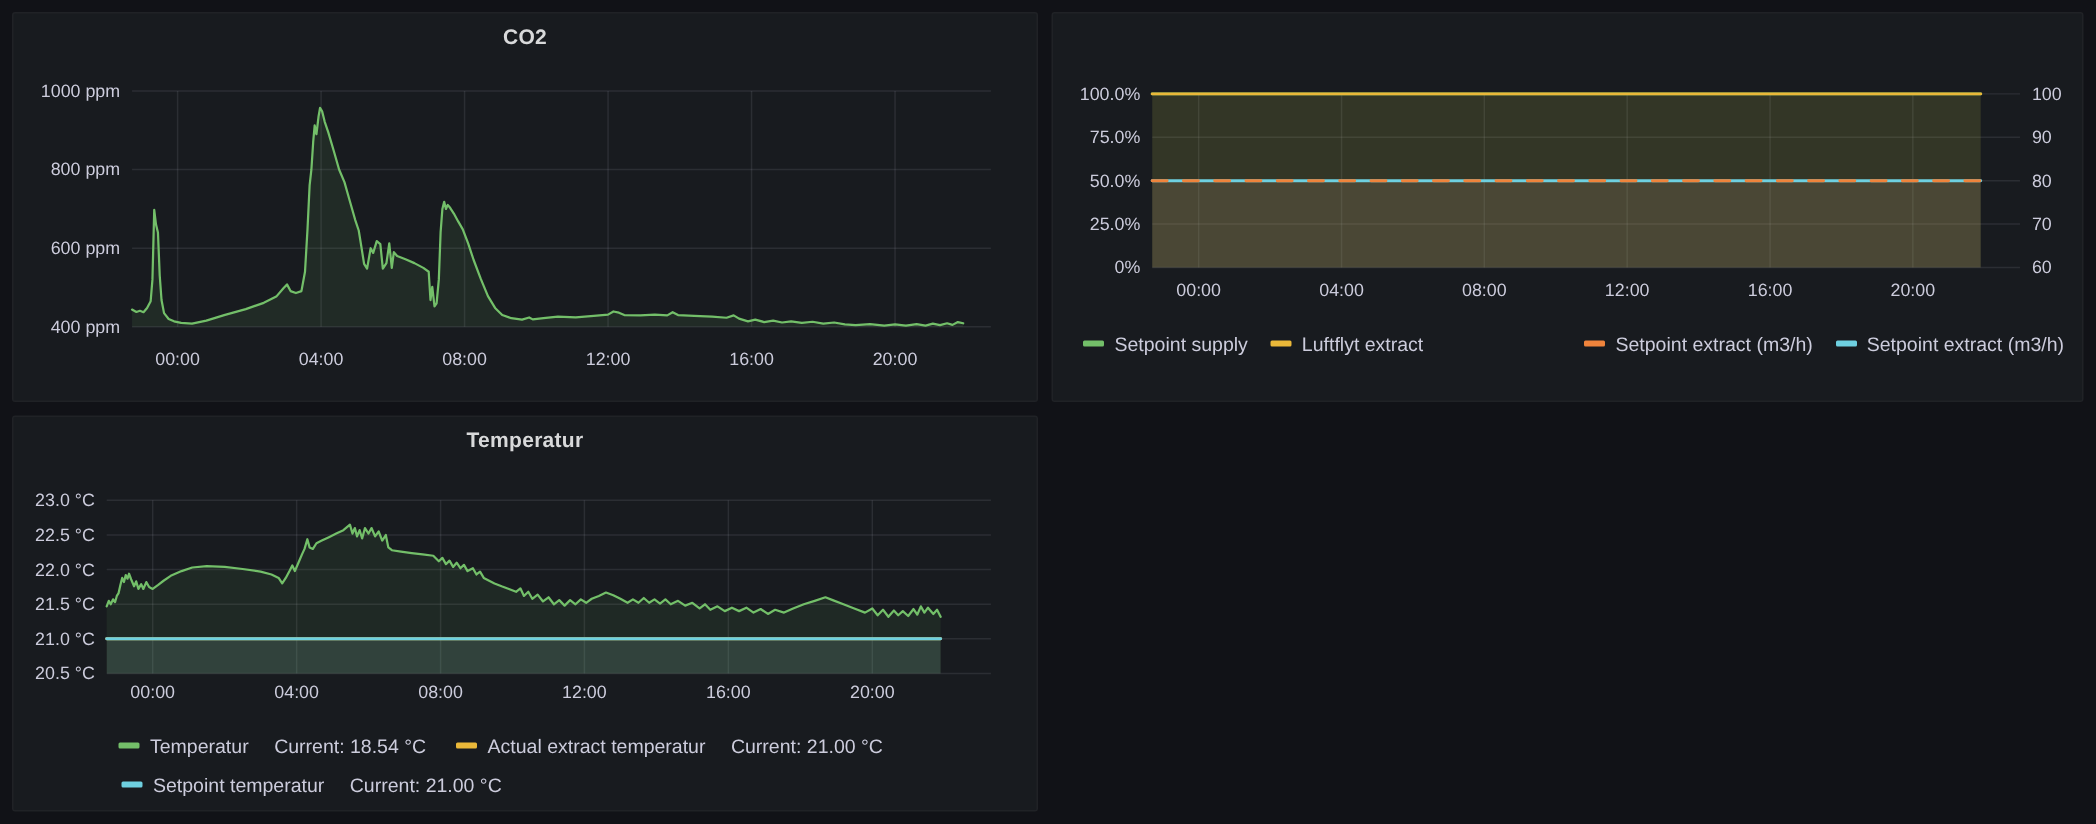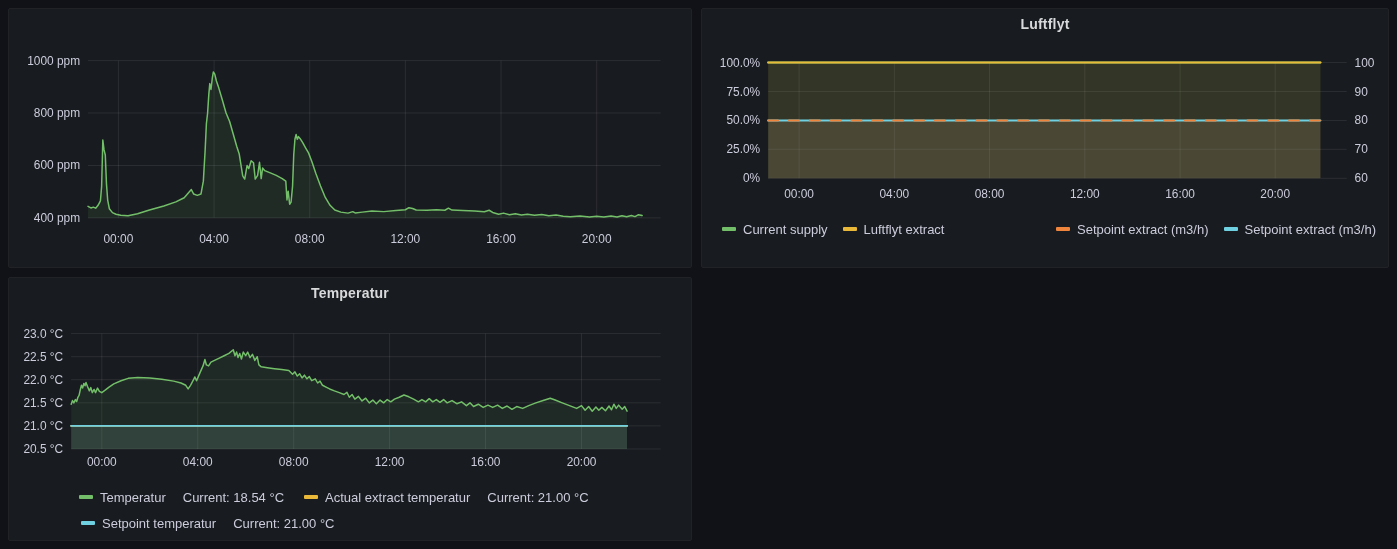--- a/index.html
+++ b/index.html
@@ -33,20 +33,21 @@
   .legend-temp-row2{top:233px;left:72px;height:24px;}
   .li{display:flex;align-items:center;gap:7px;cursor:pointer;white-space:nowrap;}
   .li.push{margin-left:auto;}
   .swatch{width:14px;height:4px;border-radius:1px;display:inline-block;flex:none;}
   .lcurrent{margin-left:10px;}
 </style>
 </head>
 <body>
 
 <section class="panel panel-co2">
+  <h2 class="panel-title">CO2</h2>
   <svg class="chart" viewBox="0 0 684 260">
       <line x1="108.6" x2="108.6" y1="52" y2="210.5" class="grid"></line>
       <text x="108.6" y="236" text-anchor="middle">00:00</text>
       <line x1="205.0" x2="205.0" y1="52" y2="210.5" class="grid"></line>
       <text x="205.0" y="236" text-anchor="middle">04:00</text>
       <line x1="301.4" x2="301.4" y1="52" y2="210.5" class="grid"></line>
       <text x="301.4" y="236" text-anchor="middle">08:00</text>
       <line x1="397.8" x2="397.8" y1="52" y2="210.5" class="grid"></line>
       <text x="397.8" y="236" text-anchor="middle">12:00</text>
       <line x1="494.2" x2="494.2" y1="52" y2="210.5" class="grid"></line>
@@ -60,21 +61,20 @@
       <line x1="78" x2="655" y1="157.7" y2="157.7" class="grid"></line>
       <text x="70" y="161.7" text-anchor="end">600 ppm</text>
       <line x1="78" x2="655" y1="210.5" y2="210.5" class="grid"></line>
       <text x="70" y="214.5" text-anchor="end">400 ppm</text>
       <path d="M78.0,198.9 L80.9,200.5 L83.3,199.7 L85.7,200.7 L88.1,197.8 L90.5,193.3 L91.7,178.8 L92.9,132.0 L94.1,141.8 L95.4,147.1 L96.6,176.2 L97.8,192.5 L99.5,201.3 L102.6,205.2 L106.2,206.8 L111.0,207.9 L118.3,208.4 L127.9,206.3 L139.9,202.6 L154.4,198.6 L166.5,194.4 L174.9,190.2 L179.7,184.6 L182.1,182.0 L184.5,186.5 L188.1,187.8 L191.8,186.5 L194.2,173.5 L195.9,144.5 L197.3,115.4 L198.5,104.8 L199.7,86.3 L200.7,75.2 L201.9,81.1 L203.3,69.2 L204.3,63.4 L205.7,65.7 L207.4,72.6 L209.8,79.7 L213.5,92.2 L217.1,104.8 L220.7,113.3 L224.3,126.0 L227.9,138.6 L230.3,145.8 L232.0,156.3 L233.9,168.2 L235.9,171.4 L238.3,157.7 L240.0,160.8 L242.4,152.9 L244.8,155.0 L246.5,171.4 L248.9,167.7 L250.8,154.5 L252.5,170.9 L253.9,160.3 L256.1,162.9 L261.7,165.1 L267.7,167.7 L273.7,170.9 L277.3,173.5 L278.5,192.5 L279.7,183.6 L281.2,196.8 L282.6,194.7 L284.1,178.8 L285.3,147.1 L286.5,131.3 L287.7,126.5 L288.9,131.3 L290.1,128.6 L291.8,130.7 L294.2,134.4 L297.1,139.7 L300.2,145.0 L303.8,154.5 L307.5,165.6 L312.3,178.3 L317.1,189.9 L321.9,197.8 L326.7,202.6 L332.8,204.7 L340.0,205.7 L344.8,204.2 L347.2,205.5 L354.4,204.7 L364.1,203.6 L376.1,204.2 L388.2,203.1 L397.8,202.3 L401.4,200.2 L405.1,201.0 L408.7,202.6 L419.5,202.8 L429.2,202.3 L437.6,202.8 L441.2,200.7 L444.8,202.6 L455.7,203.1 L467.7,203.6 L477.4,204.4 L482.2,202.8 L485.8,205.0 L491.8,206.8 L496.7,205.7 L502.7,207.3 L508.7,206.3 L514.7,207.6 L520.8,206.8 L528.0,207.9 L535.2,207.1 L542.4,208.4 L549.7,207.6 L556.9,208.9 L564.1,209.4 L573.8,208.7 L583.4,209.7 L590.6,208.9 L597.9,209.7 L605.1,208.7 L611.1,209.7 L616.0,208.4 L620.8,209.4 L625.6,208.1 L629.2,209.2 L632.8,207.3 L636.4,208.1 L636.4,210.5 L78.0,210.5 Z" fill="rgba(115,191,105,0.10)" stroke="none"></path>
       <path d="M78.0,198.9 L80.9,200.5 L83.3,199.7 L85.7,200.7 L88.1,197.8 L90.5,193.3 L91.7,178.8 L92.9,132.0 L94.1,141.8 L95.4,147.1 L96.6,176.2 L97.8,192.5 L99.5,201.3 L102.6,205.2 L106.2,206.8 L111.0,207.9 L118.3,208.4 L127.9,206.3 L139.9,202.6 L154.4,198.6 L166.5,194.4 L174.9,190.2 L179.7,184.6 L182.1,182.0 L184.5,186.5 L188.1,187.8 L191.8,186.5 L194.2,173.5 L195.9,144.5 L197.3,115.4 L198.5,104.8 L199.7,86.3 L200.7,75.2 L201.9,81.1 L203.3,69.2 L204.3,63.4 L205.7,65.7 L207.4,72.6 L209.8,79.7 L213.5,92.2 L217.1,104.8 L220.7,113.3 L224.3,126.0 L227.9,138.6 L230.3,145.8 L232.0,156.3 L233.9,168.2 L235.9,171.4 L238.3,157.7 L240.0,160.8 L242.4,152.9 L244.8,155.0 L246.5,171.4 L248.9,167.7 L250.8,154.5 L252.5,170.9 L253.9,160.3 L256.1,162.9 L261.7,165.1 L267.7,167.7 L273.7,170.9 L277.3,173.5 L278.5,192.5 L279.7,183.6 L281.2,196.8 L282.6,194.7 L284.1,178.8 L285.3,147.1 L286.5,131.3 L287.7,126.5 L288.9,131.3 L290.1,128.6 L291.8,130.7 L294.2,134.4 L297.1,139.7 L300.2,145.0 L303.8,154.5 L307.5,165.6 L312.3,178.3 L317.1,189.9 L321.9,197.8 L326.7,202.6 L332.8,204.7 L340.0,205.7 L344.8,204.2 L347.2,205.5 L354.4,204.7 L364.1,203.6 L376.1,204.2 L388.2,203.1 L397.8,202.3 L401.4,200.2 L405.1,201.0 L408.7,202.6 L419.5,202.8 L429.2,202.3 L437.6,202.8 L441.2,200.7 L444.8,202.6 L455.7,203.1 L467.7,203.6 L477.4,204.4 L482.2,202.8 L485.8,205.0 L491.8,206.8 L496.7,205.7 L502.7,207.3 L508.7,206.3 L514.7,207.6 L520.8,206.8 L528.0,207.9 L535.2,207.1 L542.4,208.4 L549.7,207.6 L556.9,208.9 L564.1,209.4 L573.8,208.7 L583.4,209.7 L590.6,208.9 L597.9,209.7 L605.1,208.7 L611.1,209.7 L616.0,208.4 L620.8,209.4 L625.6,208.1 L629.2,209.2 L632.8,207.3 L636.4,208.1" fill="none" stroke="#73BF69" stroke-width="1.5" stroke-linejoin="round" stroke-linecap="round"></path>
     </svg>
 </section>
 
 <section class="panel panel-luftflyt">
-  <h2 class="panel-title">Luftflyt</h2>
   <svg class="chart" viewBox="0 0 688 260">
       <line x1="96.2" x2="96.2" y1="54" y2="170.6" class="grid"></line>
       <text x="96.2" y="190" text-anchor="middle">00:00</text>
       <line x1="192.2" x2="192.2" y1="54" y2="170.6" class="grid"></line>
       <text x="192.2" y="190" text-anchor="middle">04:00</text>
       <line x1="288.1" x2="288.1" y1="54" y2="170.6" class="grid"></line>
       <text x="288.1" y="190" text-anchor="middle">08:00</text>
       <line x1="384.1" x2="384.1" y1="54" y2="170.6" class="grid"></line>
       <text x="384.1" y="190" text-anchor="middle">12:00</text>
       <line x1="480.1" x2="480.1" y1="54" y2="170.6" class="grid"></line>
@@ -101,21 +101,21 @@
       <path d="M65.0,112.3 L621.6,112.3 L621.6,170.6 L65.0,170.6 Z" fill="rgba(110,208,224,0.08)" stroke="none"></path>
       <path d="M65.0,112.3 L621.6,112.3 L621.6,170.6 L65.0,170.6 Z" fill="rgba(239,132,60,0.10)" stroke="none"></path>
       <path d="M65.0,54.0 L621.6,54.0" fill="none" stroke="#73BF69" stroke-width="2" stroke-linejoin="round" stroke-linecap="round"></path>
       <path d="M65.0,54.0 L621.6,54.0" fill="none" stroke="#EAB839" stroke-width="2" stroke-linejoin="round" stroke-linecap="round"></path>
       <path d="M65.0,112.3 L621.6,112.3" fill="none" stroke="#6ED0E0" stroke-width="2" stroke-linejoin="round" stroke-linecap="round"></path>
       <path d="M65.0,112.3 L621.6,112.3" fill="none" stroke="#EF843C" stroke-width="2" stroke-linejoin="round" stroke-linecap="round" stroke-dasharray="10,11"></path>
     </svg>
   <div class="legend legend-luftflyt">
     <span class="li">
       <i class="swatch" style="background: rgb(115, 191, 105);"></i>
-      <span class="lname">Current supply</span>
+      <span class="lname">Setpoint supply</span>
     </span>
     <span class="li">
       <i class="swatch" style="background: rgb(234, 184, 57);"></i>
       <span class="lname">Luftflyt extract</span>
     </span>
     <span class="li push">
       <i class="swatch" style="background: rgb(239, 132, 60);"></i>
       <span class="lname">Setpoint extract (m3/h)</span>
     </span>
     <span class="li">

